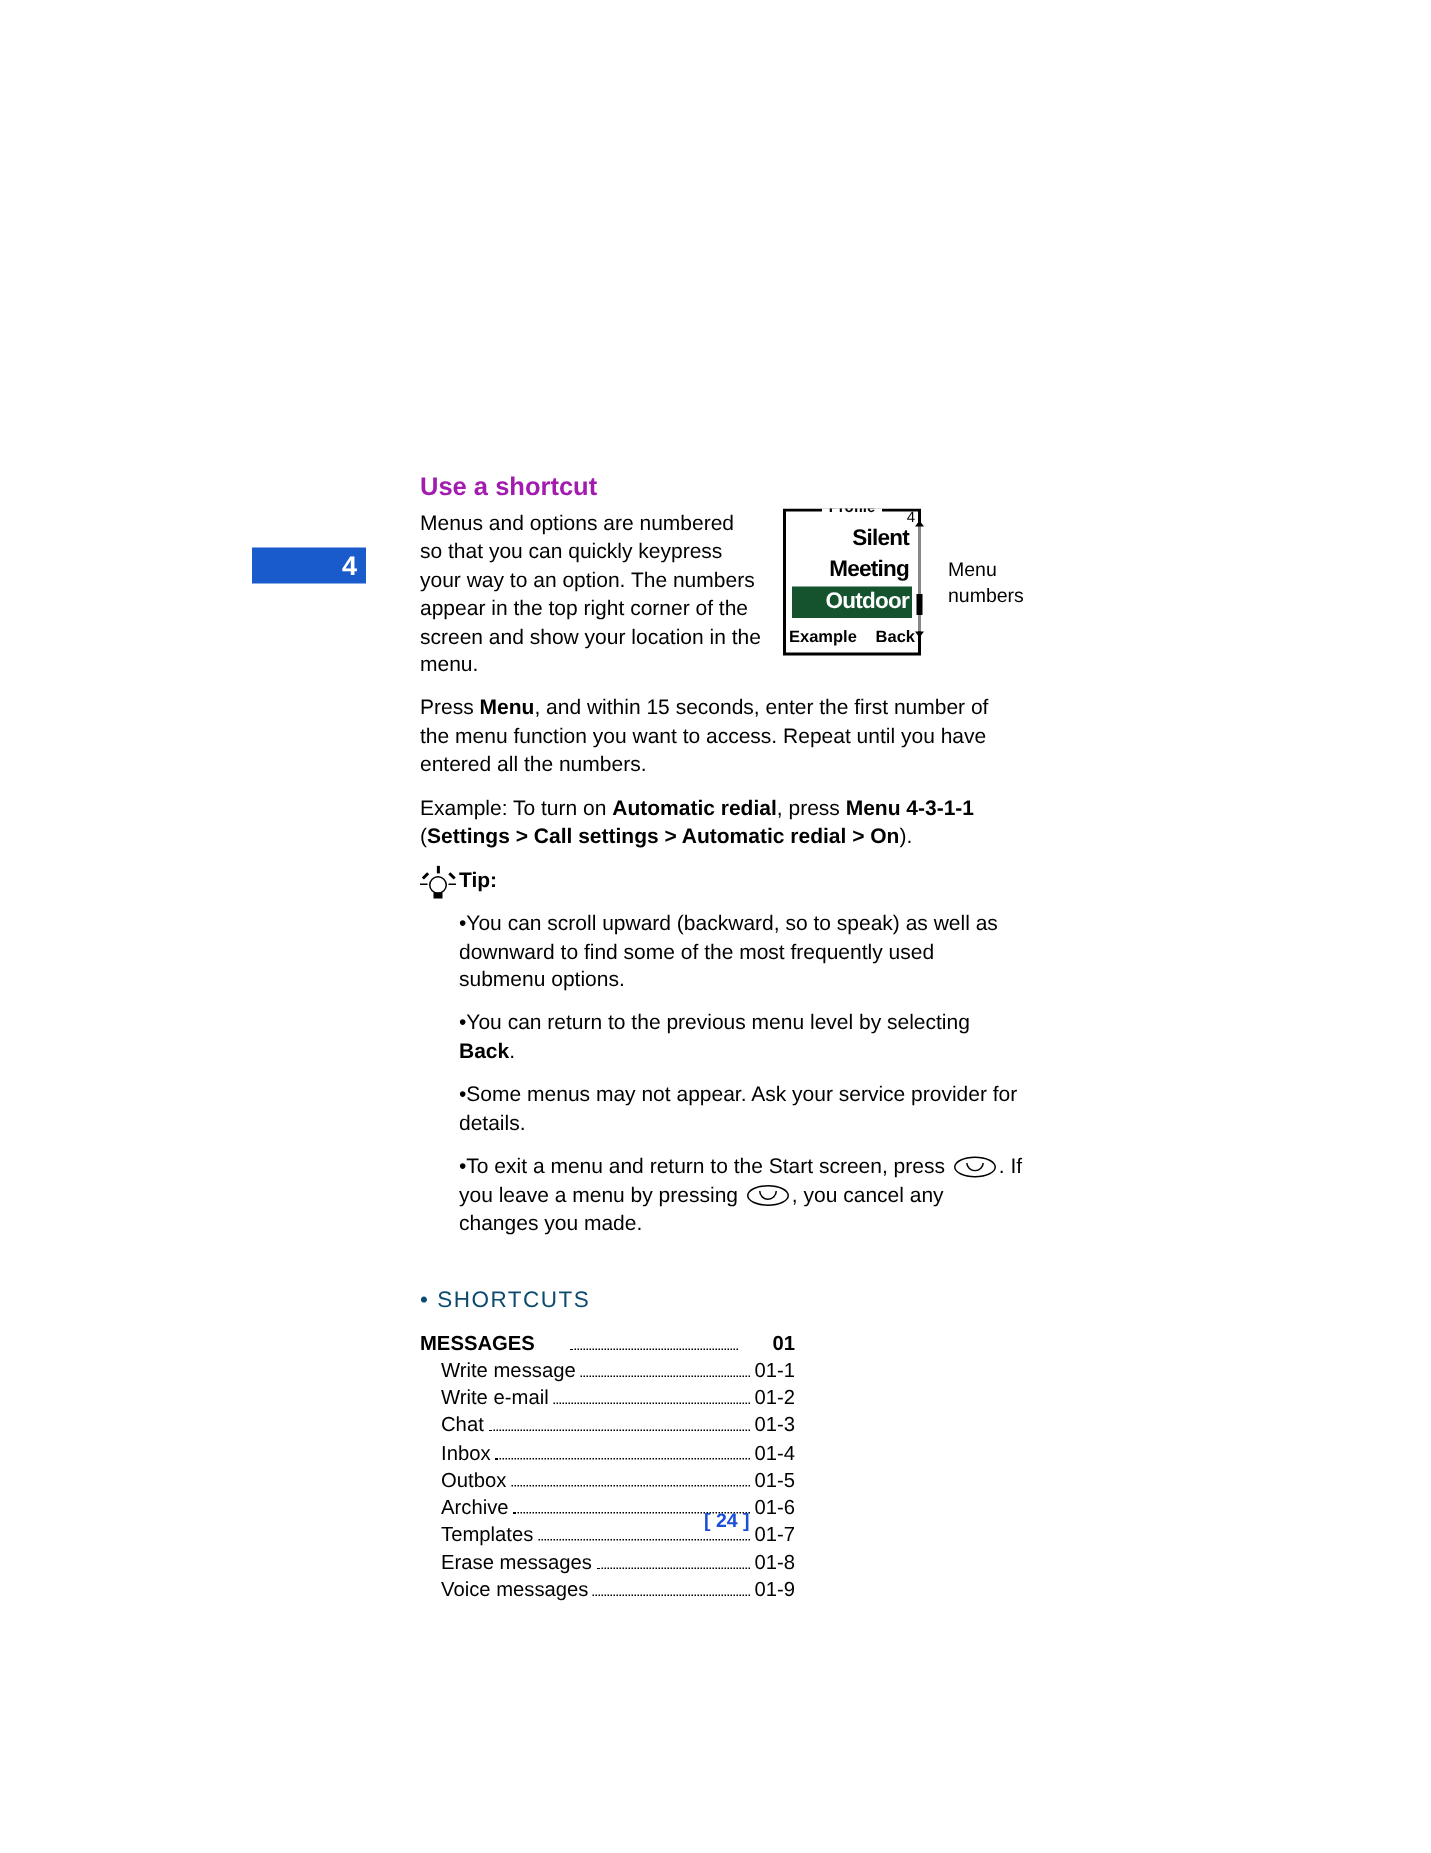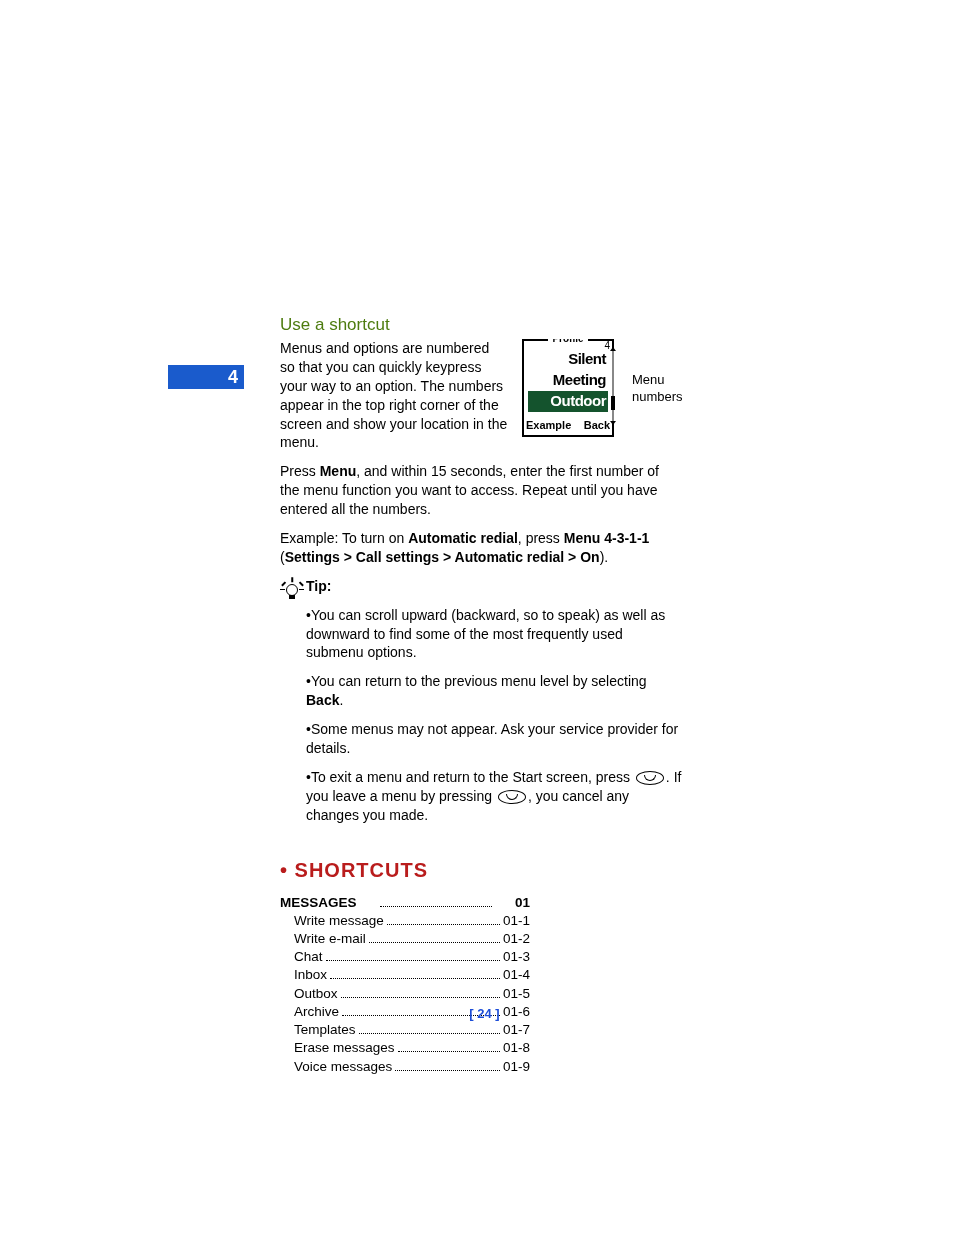--- a/index.html
+++ b/index.html
@@ -29,22 +29,22 @@
     box-sizing: border-box;
     line-height: 24px;
   }
   .content {
     position: absolute;
     left: 280px;
     top: 314px;
     width: 402px;
   }
   .h2 {
-    color: #4d7c0f;
-    font-weight: normal;
+    color: #a21caf;
+    font-weight: bold;
     font-size: 17px;
     margin: 0 0 2px 0;
     font-family: Arial, Helvetica, sans-serif;
   }
   .intro-wrap { overflow: hidden; }
   .intro-text { width: 228px; float: left; }
   .phone-figure {
     float: right;
     width: 160px;
     position: relative;
@@ -144,21 +144,21 @@
     border:1.2px solid #000; border-radius:50%;
     position:relative; vertical-align:middle;
     margin: 0 2px;
   }
   .end-key::after{
     content:''; position:absolute; left:7px; top:3px;
     width:10px; height:5px; border:1.2px solid #000;
     border-top:none; border-radius:0 0 6px 6px;
   }
   .section-heading {
-    color:#b91c1c; font-weight:bold; font-size:20px;
+    color:#0c4a6e; font-weight:normal; font-size:15px;
     margin-top: 22px; margin-bottom: 10px;
     letter-spacing: 1px;
   }
   .section-heading::before { content:"•  "; }
   .toc { width: 250px; }
   .toc-row {
     display:flex; align-items:baseline;
     font-size:13.5px;
     white-space:nowrap;
   }

